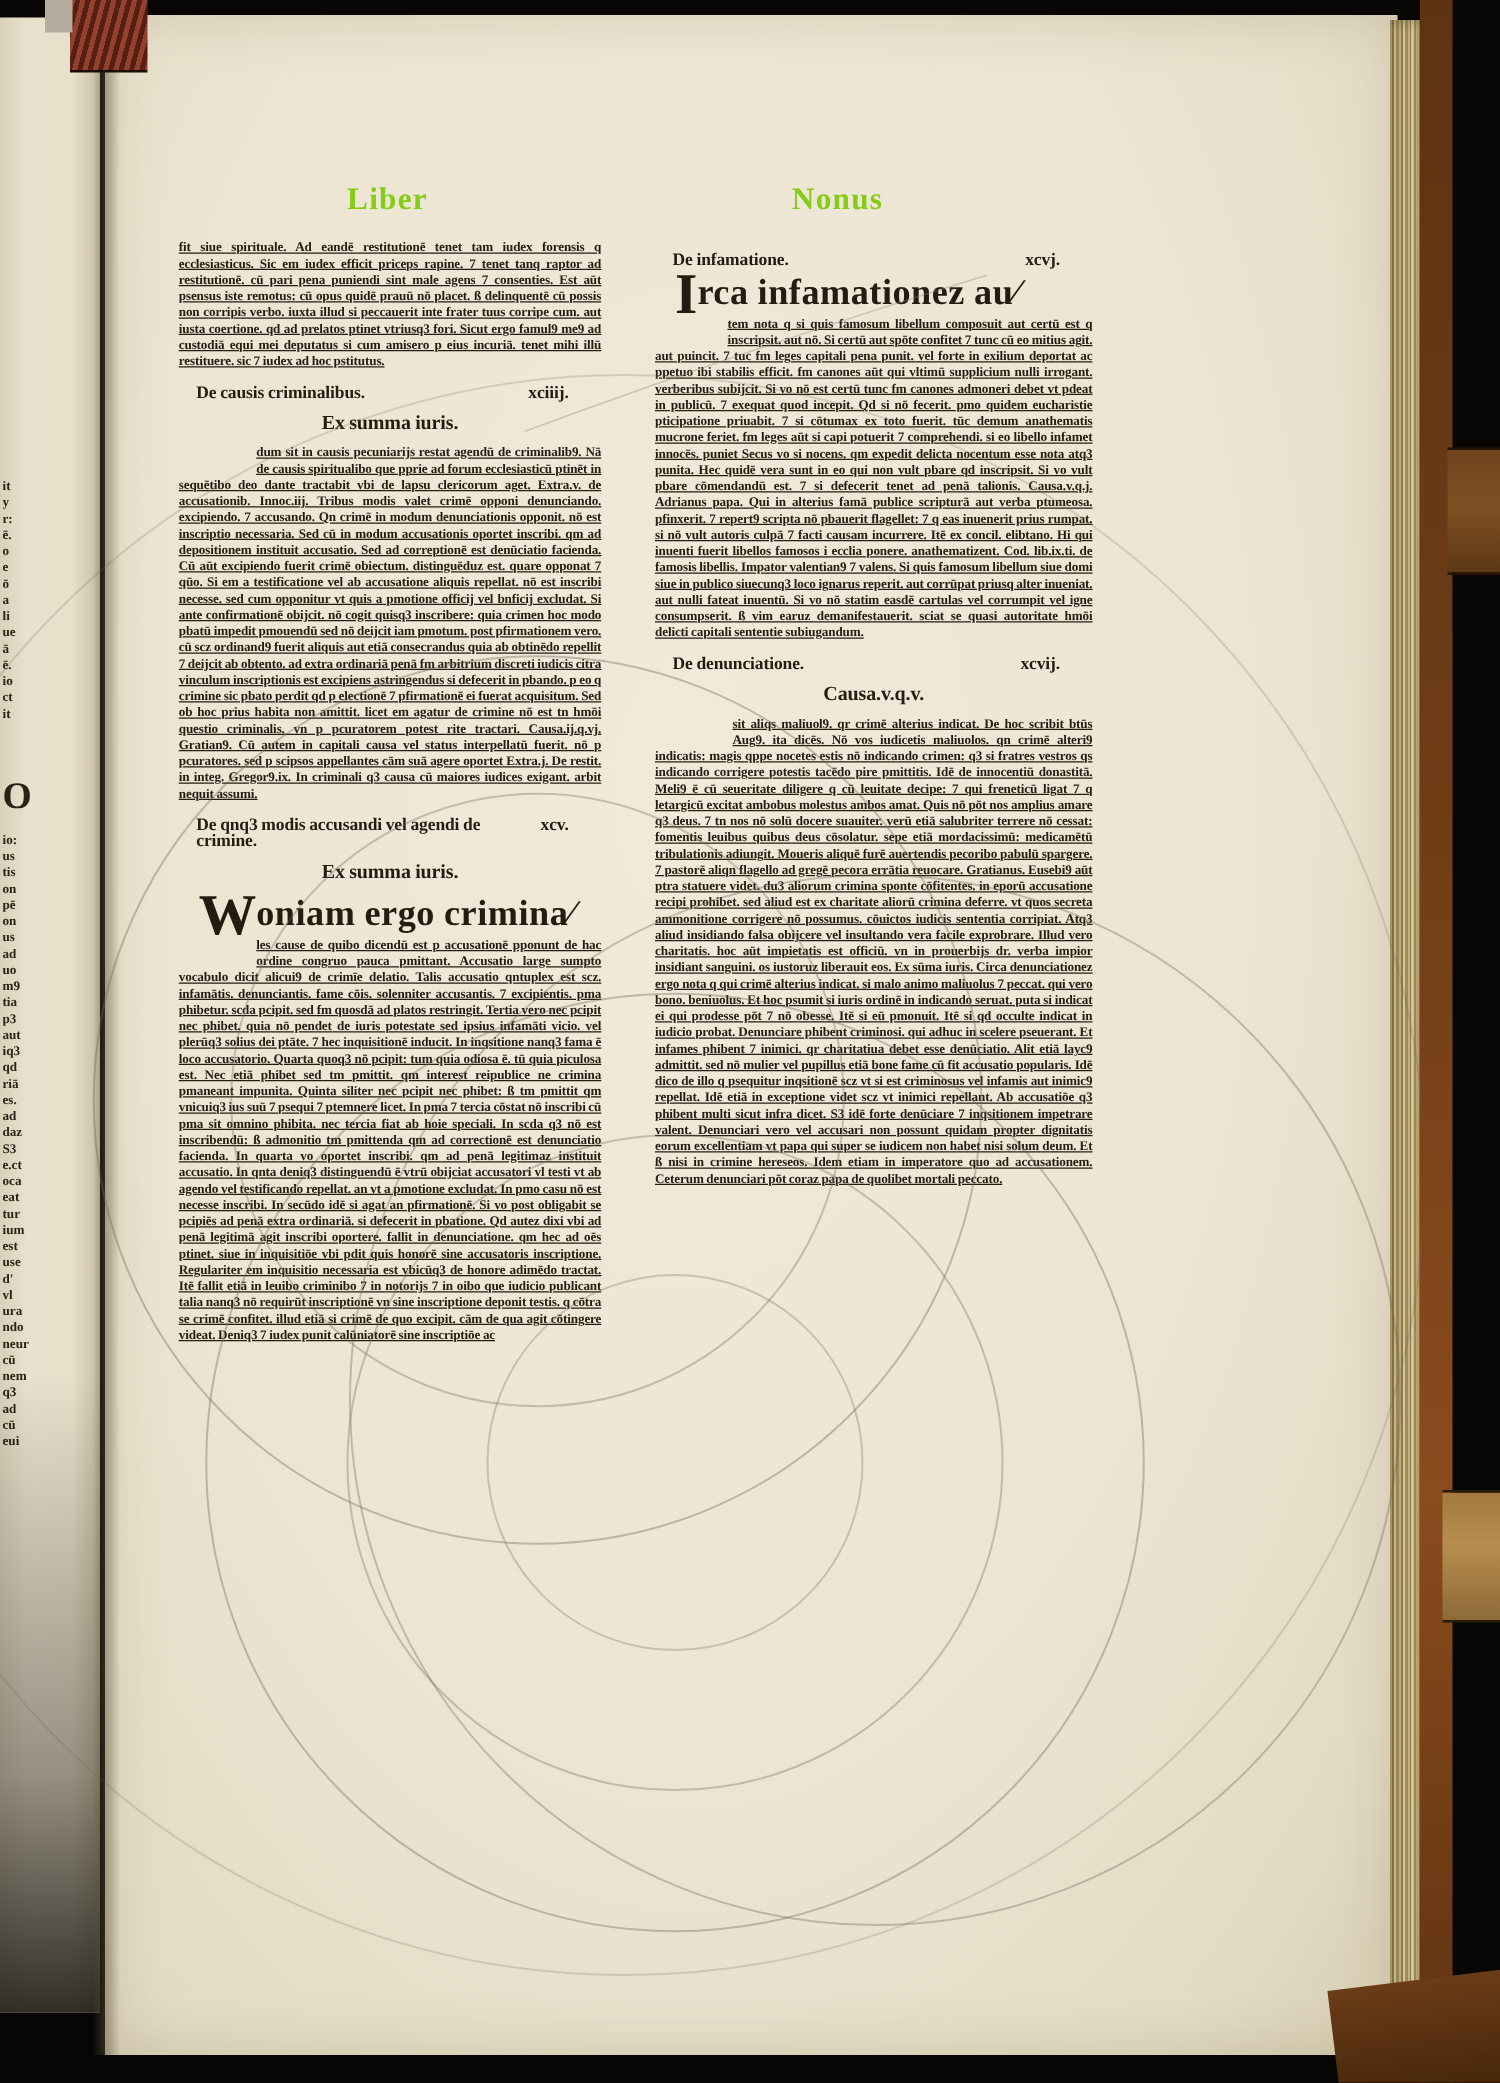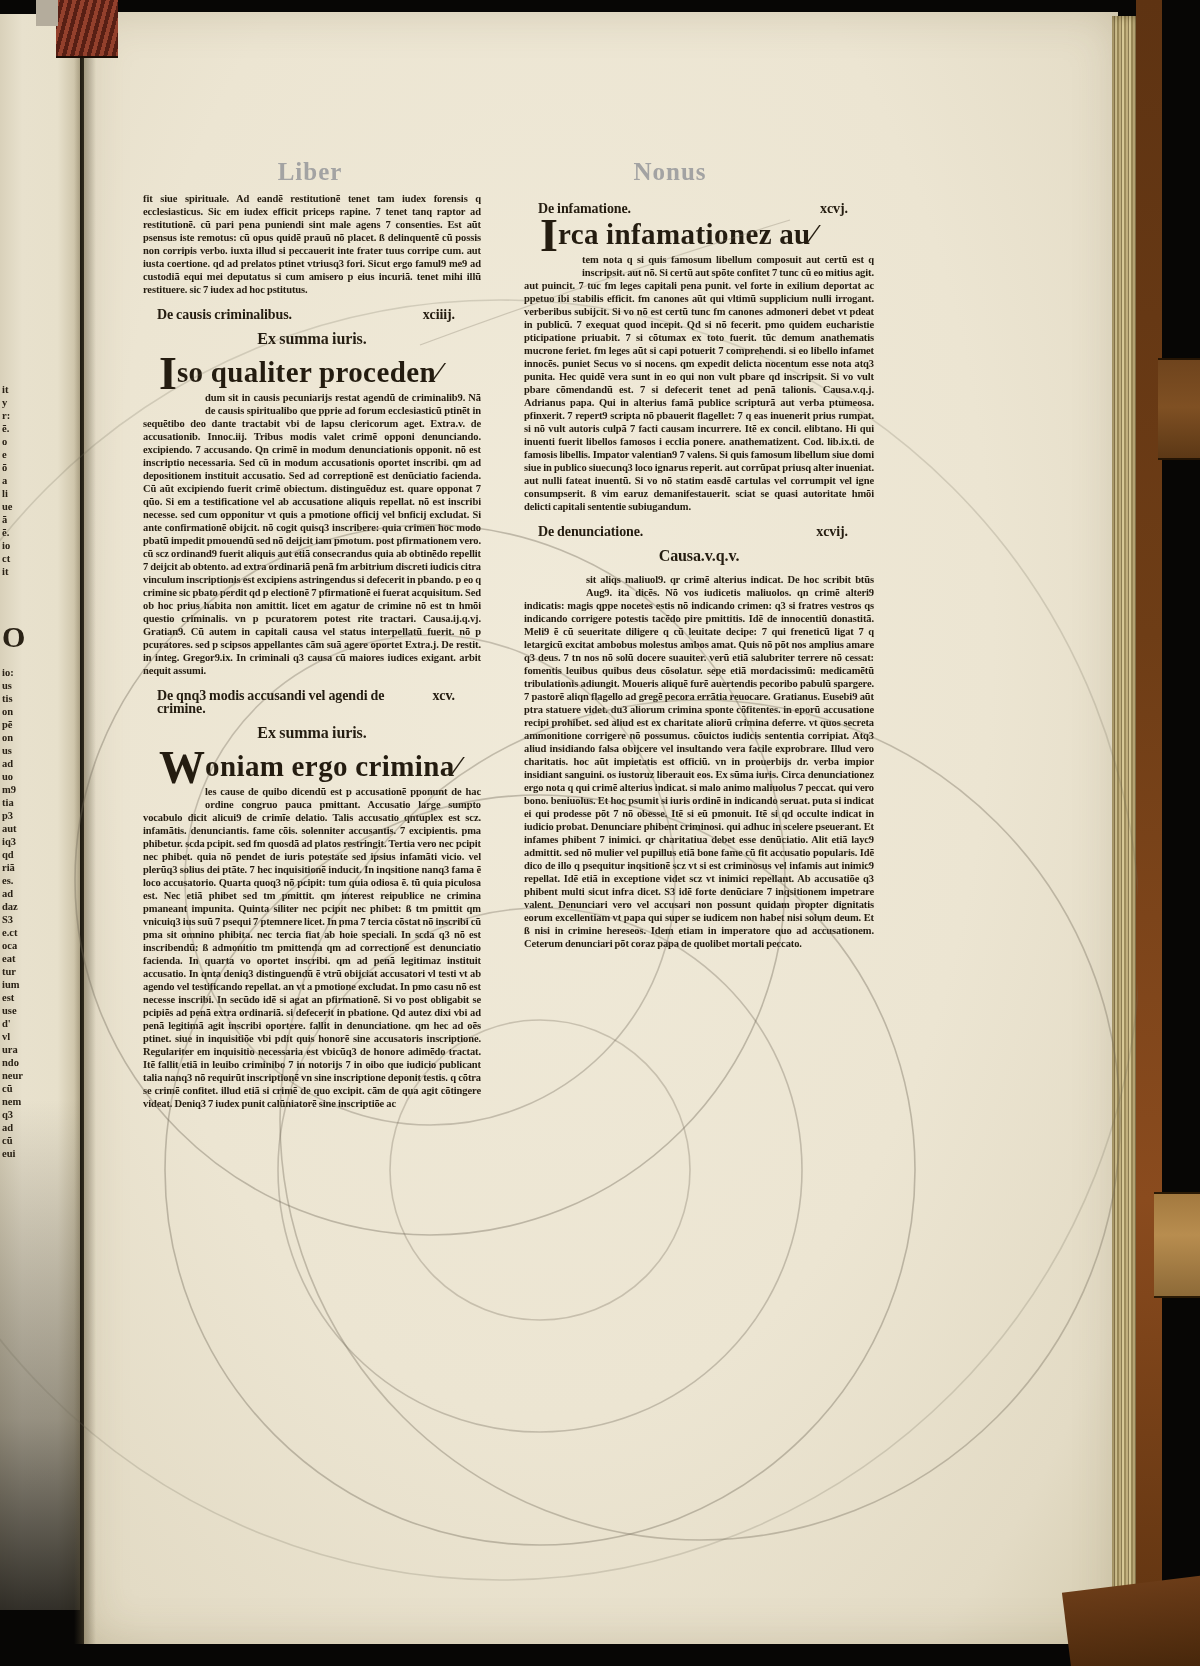--- a/index.html
+++ b/index.html
@@ -25,29 +25,29 @@
     border-top:2px solid #241404;border-bottom:2px solid #241404;}
   .clasp-lower{position:absolute;left:1154px;top:1192px;width:46px;height:102px;z-index:5;
     background:linear-gradient(180deg,#a3793f,#b88d4f 40%,#8d6a38);
     border-top:2px solid #2a1a06;border-bottom:2px solid #2a1a06;}
   .endband{position:absolute;left:56px;top:0;width:62px;height:56px;z-index:6;
     background:repeating-linear-gradient(105deg,#93402c 0 4px,#571f14 4px 8px);
     border-bottom:2px solid #1a0d06;}
   .endband-gray{position:absolute;left:36px;top:0;width:22px;height:26px;background:#b4ac9c;z-index:6;}
   .corner-br{position:absolute;left:1068px;top:1582px;width:170px;height:110px;z-index:6;
     transform:rotate(-7deg);background:linear-gradient(180deg,#6b3c18,#3f2208);}
-  .page-header{position:absolute;top:158px;font-size:25px;font-weight:700;letter-spacing:1px;z-index:10;color:#a3a3a3;}
+  .page-header{position:absolute;top:146px;font-size:25px;font-weight:700;letter-spacing:1px;z-index:10;color:#84cc16;}
   .hdr-left{left:310px;transform:translateX(-50%);}
   .hdr-right{left:670px;transform:translateX(-50%);}
 
   .col{position:absolute;z-index:10;font-size:10.5px;line-height:13px;font-weight:700;
     color:#241c10;letter-spacing:-0.1px;word-spacing:-0.4px;}
   .col-left{left:143px;top:192px;width:338px;}
   .col-right{left:524px;top:190px;width:350px;}
-  .body-text{margin:0;text-align:justify;}
+  .body-text{margin:0;text-align:justify;text-decoration:underline;}
   .indent2{float:left;height:26px;}
   .section-row{display:flex;justify-content:space-between;margin-top:12px;padding:0 26px 0 14px;font-size:14px;}
   .source-line{text-align:center;font-size:16px;margin:11px 0;}
   .heading{font-size:29px;line-height:33px;font-weight:700;letter-spacing:.4px;white-space:nowrap;margin:3px 0 2px 16px;}
   .heading .init{font-size:46px;line-height:30px;vertical-align:-7px;letter-spacing:0;}
 
   
   .frag-col{position:absolute;left:2px;top:383px;width:26px;z-index:10;
     font-size:10.5px;line-height:13px;font-weight:700;color:#2a2216;}
   .frag-col .frag{height:13px;overflow:hidden;}
@@ -130,21 +130,20 @@
 <div class="page-header hdr-left">Liber</div>
 <div class="page-header hdr-right">Nonus</div>
 
 <div class="col col-left">
   <p class="body-text"><span>fit siue spirituale. Ad eandē restitutionē tenet tam iudex forensis q ecclesiasticus. Sic em iudex efficit priceps rapine. 7 tenet tanq raptor ad restitutionē. cū pari pena puniendi sint male agens 7 consenties. Est aūt psensus iste remotus: cū opus quidē prauū nō placet. ß delinquentē cū possis non corripis verbo. iuxta illud si peccauerit inte frater tuus corripe cum. aut iusta coertione. qd ad prelatos ptinet vtriusq3 fori. Sicut ergo famul9 me9 ad custodiā equi mei deputatus si cum amisero p eius incuriā. tenet mihi illū restituere. sic 7 iudex ad hoc pstitutus.</span></p>
   <div class="section-row">
     <span>De causis criminalibus.</span>
     <span>xciiij.</span>
   </div>
   <div class="source-line">Ex summa iuris.</div>
-  <div class="heading"><span class="init">I</span><span>so qualiter proceden⁄</span></div>
   <p class="body-text"><span class="indent2" style="width:62px"></span><span>dum sit in causis pecuniarijs restat agendū de criminalib9. Nā de causis spiritualibo que pprie ad forum ecclesiasticū ptinēt in sequētibo deo dante tractabit vbi de lapsu clericorum aget. Extra.v. de accusationib. Innoc.iij. Tribus modis valet crimē opponi denunciando. excipiendo. 7 accusando. Qn crimē in modum denunciationis opponit. nō est inscriptio necessaria. Sed cū in modum accusationis oportet inscribi. qm ad depositionem instituit accusatio. Sed ad correptionē est denūciatio facienda. Cū aūt excipiendo fuerit crimē obiectum. distinguēduz est. quare opponat 7 qūo. Si em a testificatione vel ab accusatione aliquis repellat. nō est inscribi necesse. sed cum opponitur vt quis a pmotione officij vel bnficij excludat. Si ante confirmationē obijcit. nō cogit quisq3 inscribere: quia crimen hoc modo pbatū impedit pmouendū sed nō deijcit iam pmotum. post pfirmationem vero. cū scz ordinand9 fuerit aliquis aut etiā consecrandus quia ab obtinēdo repellit 7 deijcit ab obtento. ad extra ordinariā penā fm arbitrium discreti iudicis citra vinculum inscriptionis est excipiens astringendus si defecerit in pbando. p eo q crimine sic pbato perdit qd p electionē 7 pfirmationē ei fuerat acquisitum. Sed ob hoc prius habita non amittit. licet em agatur de crimine nō est tn hmōi questio criminalis. vn p pcuratorem potest rite tractari. Causa.ij.q.vj. Gratian9. Cū autem in capitali causa vel status interpellatū fuerit. nō p pcuratores. sed p scipsos appellantes cām suā agere oportet Extra.j. De restit. in integ. Gregor9.ix. In criminali q3 causa cū maiores iudices exigant. arbit nequit assumi.</span></p>
   <div class="section-row">
     <span>De qnq3 modis accusandi vel agendi de crimine.</span>
     <span>xcv.</span>
   </div>
   <div class="source-line">Ex summa iuris.</div>
   <div class="heading"><span class="init">W</span><span>oniam ergo crimina⁄</span></div>
   <p class="body-text"><span class="indent2" style="width:62px"></span><span>les cause de quibo dicendū est p accusationē pponunt de hac ordine congruo pauca pmittant. Accusatio large sumpto vocabulo dicit alicui9 de crimīe delatio. Talis accusatio qntuplex est scz. infamātis. denunciantis. fame cōis. solenniter accusantis. 7 excipientis. pma phibetur. scda pcipit. sed fm quosdā ad platos restringit. Tertia vero nec pcipit nec phibet. quia nō pendet de iuris potestate sed ipsius infamāti vicio. vel plerūq3 solius dei ptāte. 7 hec inquisitionē inducit. In inqsitione nanq3 fama ē loco accusatorio. Quarta quoq3 nō pcipit: tum quia odiosa ē. tū quia piculosa est. Nec etiā phibet sed tm pmittit. qm interest reipublice ne crimina pmaneant impunita. Quinta siliter nec pcipit nec phibet: ß tm pmittit qm vnicuiq3 ius suū 7 psequi 7 ptemnere licet. In pma 7 tercia cōstat nō inscribi cū pma sit omnino phibita. nec tercia fiat ab hoie speciali. In scda q3 nō est inscribendū: ß admonitio tm pmittenda qm ad correctionē est denunciatio facienda. In quarta vo oportet inscribi. qm ad penā legitimaz instituit accusatio. In qnta deniq3 distinguendū ē vtrū obijciat accusatori vl testi vt ab agendo vel testificando repellat. an vt a pmotione excludat. In pmo casu nō est necesse inscribi. In secūdo idē si agat an pfirmationē. Si vo post obligabit se pcipiēs ad penā extra ordinariā. si defecerit in pbatione. Qd autez dixi vbi ad penā legitimā agit inscribi oportere. fallit in denunciatione. qm hec ad oēs ptinet. siue in inquisitiōe vbi pdit quis honorē sine accusatoris inscriptione. Regulariter em inquisitio necessaria est vbicūq3 de honore adimēdo tractat. Itē fallit etiā in leuibo criminibo 7 in notorijs 7 in oibo que iudicio publicant talia nanq3 nō requirūt inscriptionē vn sine inscriptione deponit testis. q cōtra se crimē confitet. illud etiā si crimē de quo excipit. cām de qua agit cōtingere videat. Deniq3 7 iudex punit calūniatorē sine inscriptiōe ac</span></p>
 </div>
 

